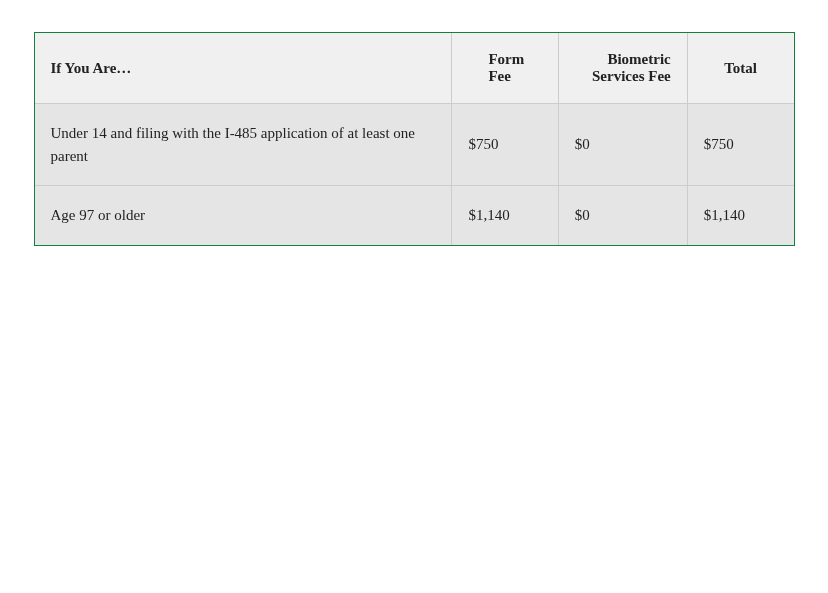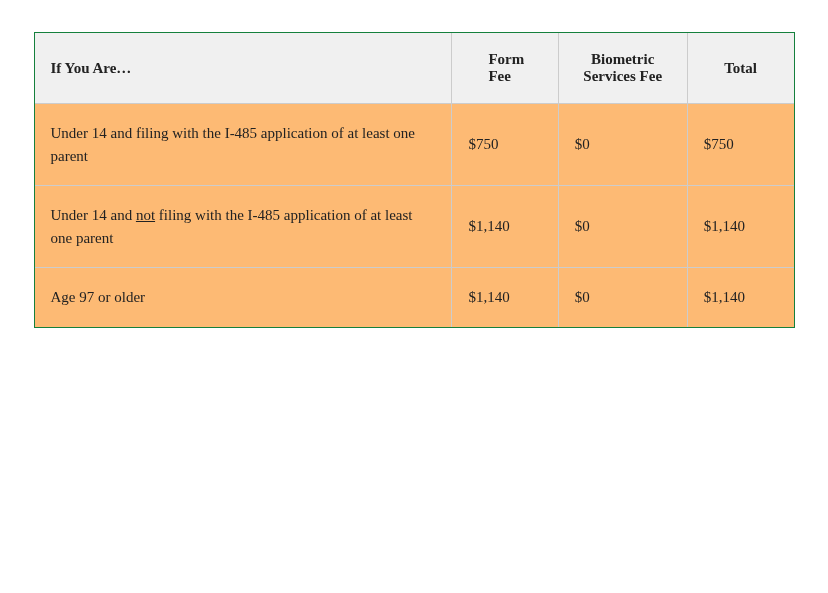--- a/index.html
+++ b/index.html
@@ -56,31 +56,31 @@
     }
 
     thead th.col-form-fee {
       width: 14%;
       text-align: left;
       padding-left: 36px;
     }
 
     thead th.col-biometric {
       width: 17%;
-      text-align: center;
+      text-align: right;
     }
 
     thead th.col-total {
       width: 14%;
       text-align: center;
     }
 
     tbody tr {
       border-bottom: 1px solid #ccc;
-      background: #fdba74;
+      background: #e5e5e5;
     }
 
     tbody tr:last-child {
       border-bottom: none;
     }
 
     tbody td {
       padding: 18px 16px;
       vertical-align: middle;
       border-right: 1px solid #ccc;
@@ -112,26 +112,20 @@
       </tr>
     </thead>
     <tbody id="table-body">
     <tr>
           <td>Under 14 and filing with the I-485 application of at least one parent</td>
           <td>$750</td>
           <td>$0</td>
           <td>$750</td>
         </tr>
         <tr>
-          <td>Under 14 and <span class="underline">not</span> filing with the I-485 application of at least one parent</td>
-          <td>$1,140</td>
-          <td>$0</td>
-          <td>$1,140</td>
-        </tr>
-        <tr>
           <td>Age 97 or older</td>
           <td>$1,140</td>
           <td>$0</td>
           <td>$1,140</td>
         </tr>
       </tbody>
   </table>
 </div>
 
 </body></html>

